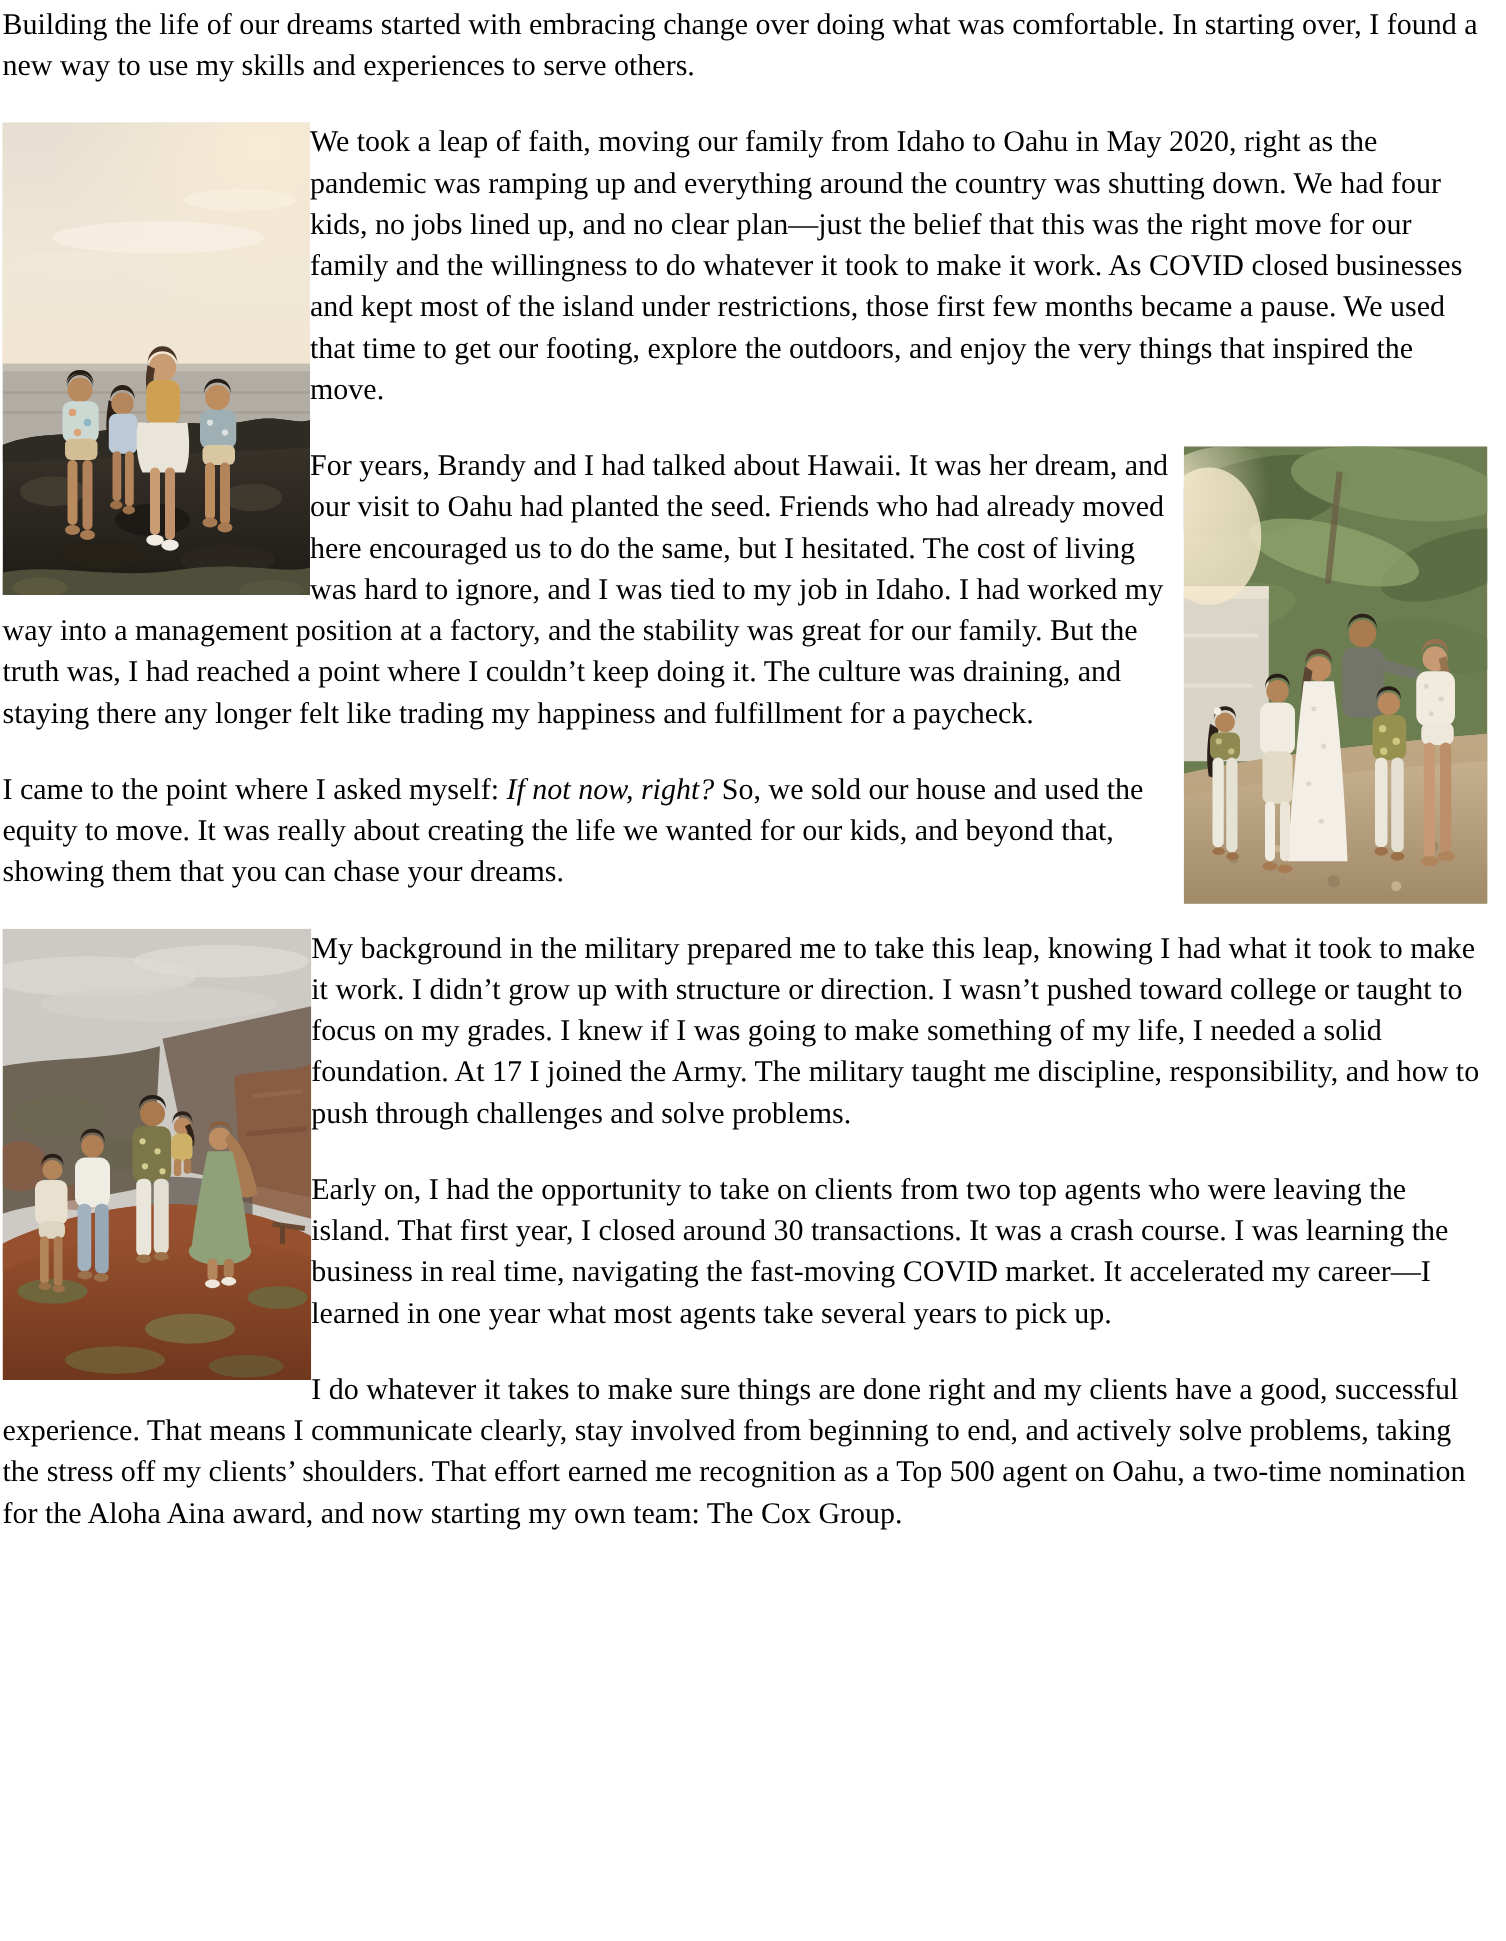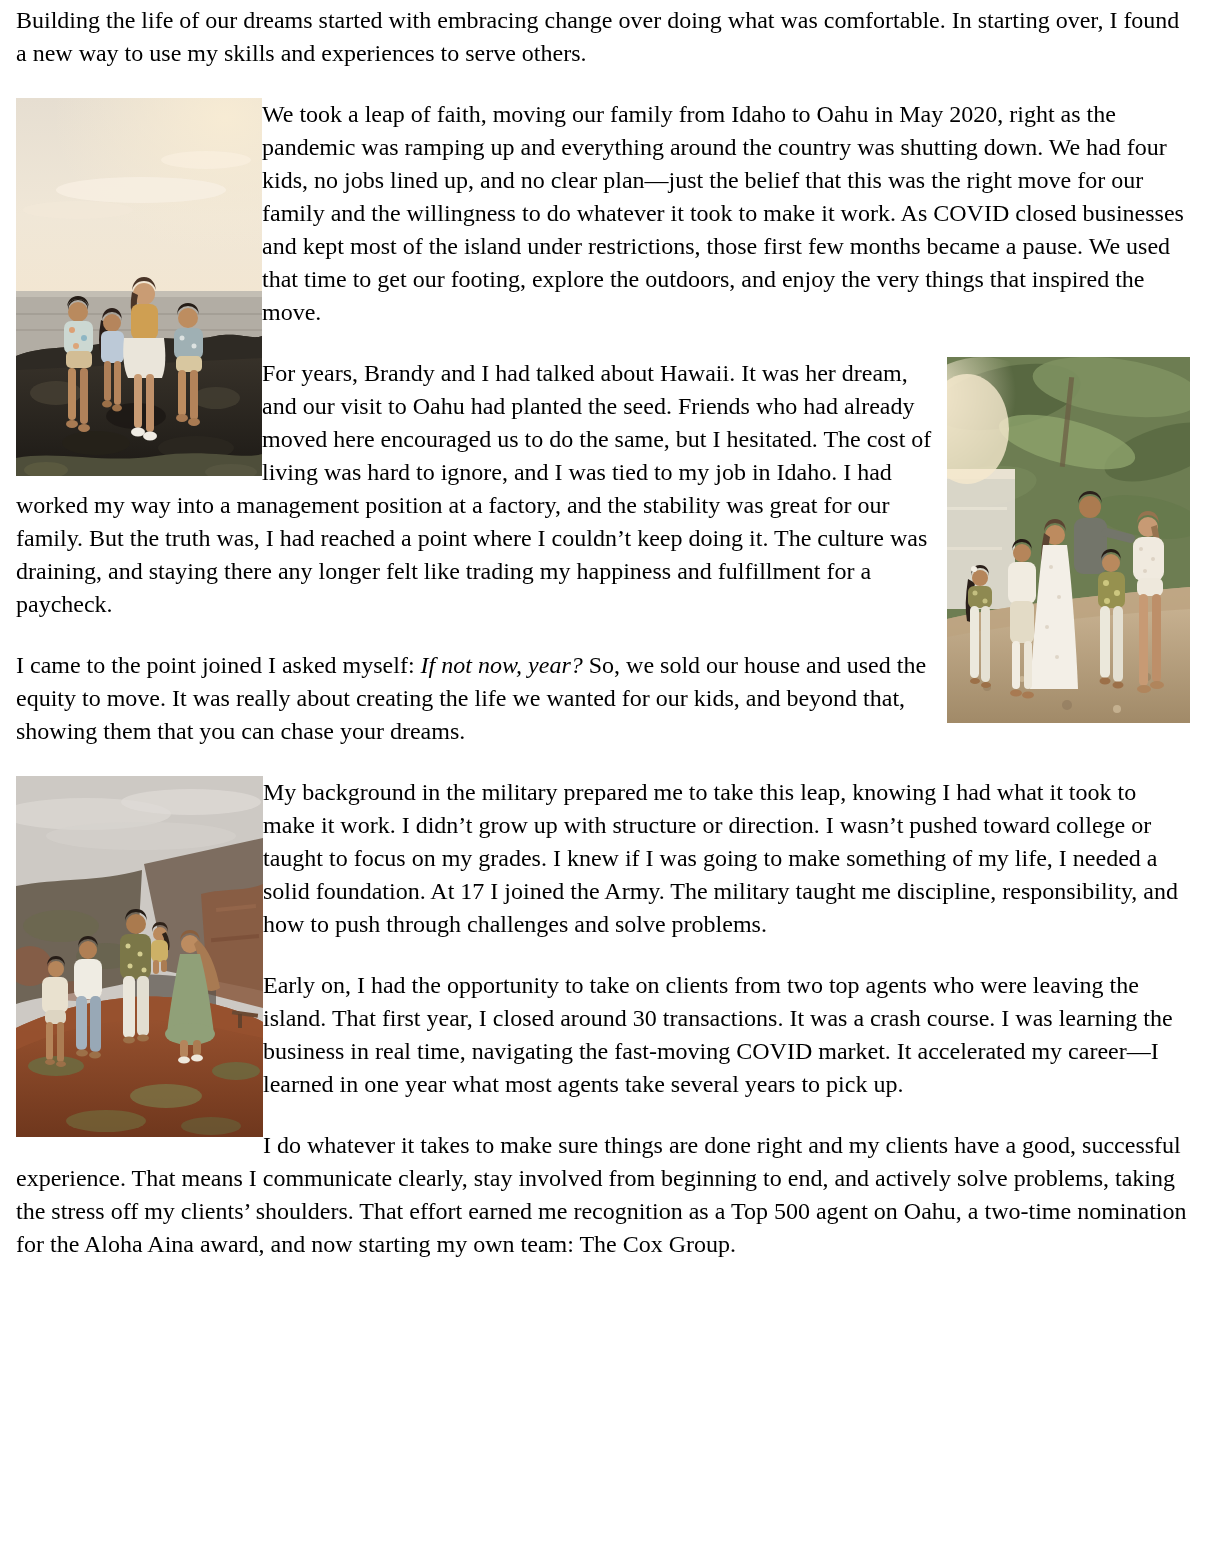--- a/index.html
+++ b/index.html
@@ -1,21 +1,21 @@
 <!DOCTYPE html>
 <html><head>
 <meta charset="utf-8">
 <title>Document</title>
 <style>
   html,body{margin:0;padding:0;background:#ffffff;}
   .page{
     width:1205px;
     min-height:1553px;
     box-sizing:border-box;
-    padding:4px 15px 6px 16px;
+    padding:4px 15px 6px 2px;
     background:#ffffff;
     color:#000000;
     font-family:"Liberation Serif","DejaVu Serif",serif;
     font-size:24px;
     line-height:33px;
     text-align:left;
   }
   .page::after{content:"";display:block;clear:both;}
   .para{margin:0 0 28px 0;}
   figure.photo{margin:0;padding:0;overflow:hidden;background:#e8e2d6;}
@@ -207,21 +207,21 @@
       <circle cx="38" cy="244" r="2.5" fill="#c4bf80"></circle>
       <rect x="23" y="249" width="9" height="72" rx="4.5" fill="#ece9dd"></rect>
       <rect x="34" y="249" width="9" height="76" rx="4.5" fill="#e5e1d3"></rect>
       <ellipse cx="28" cy="324" rx="5" ry="3" fill="#9c7048"></ellipse>
       <ellipse cx="39" cy="328" rx="5" ry="3" fill="#9c7048"></ellipse>
     </svg>
   </figure>
 
   <p class="para">For years, Brandy and I had talked about Hawaii. It was her dream, and our visit to Oahu had planted the seed. Friends who had already moved here encouraged us to do the same, but I hesitated. The cost of living was hard to ignore, and I was tied to my job in Idaho. I had worked my way into a management position at a factory, and the stability was great for our family. But the truth was, I had reached a point where I couldn’t keep doing it. The culture was draining, and staying there any longer felt like trading my happiness and fulfillment for a paycheck.</p>
 
-  <p class="para"><span>I came to the point joined I asked myself: </span><em>If not now, year?</em><span> So, we sold our house and used the equity to move. It was really about creating the life we wanted for our kids, and beyond that, showing them that you can chase your dreams.</span></p>
+  <p class="para"><span>I came to the point where I asked myself: </span><em>If not now, right?</em><span> So, we sold our house and used the equity to move. It was really about creating the life we wanted for our kids, and beyond that, showing them that you can chase your dreams.</span></p>
 
   <figure class="photo fig3" role="img" aria-label="family-of-five-at-red-dirt-canyon-overlook">
     <svg viewBox="0 0 247 361" preserveAspectRatio="none">
       <defs>
         <linearGradient id="g3dirt" x1="0" y1="0" x2="0" y2="1">
           <stop offset="0" stop-color="#9e5632"></stop>
             <stop offset="1" stop-color="#6f371d"></stop>
         </linearGradient>
       </defs>
       <rect x="0" y="0" width="247" height="361" fill="#cdc9c4"></rect>

